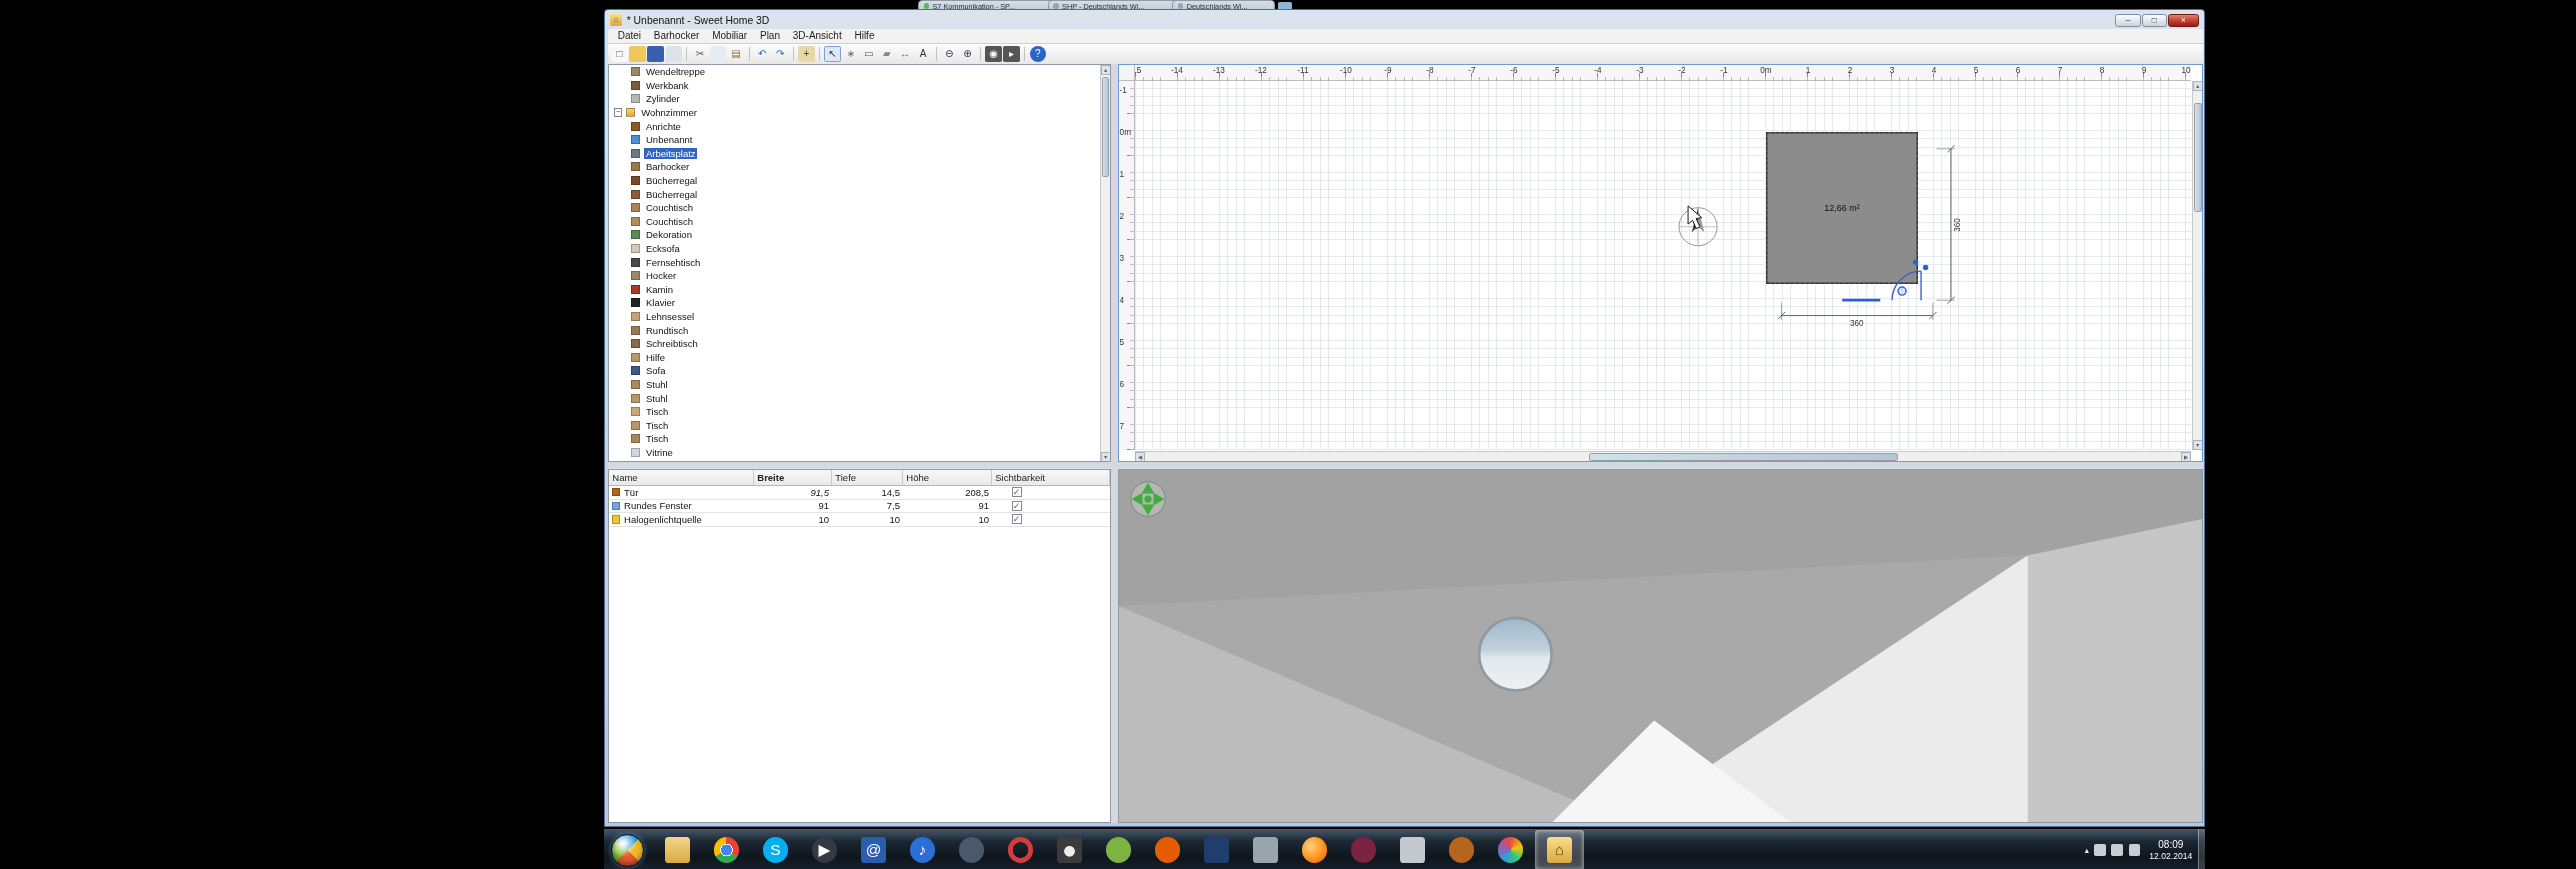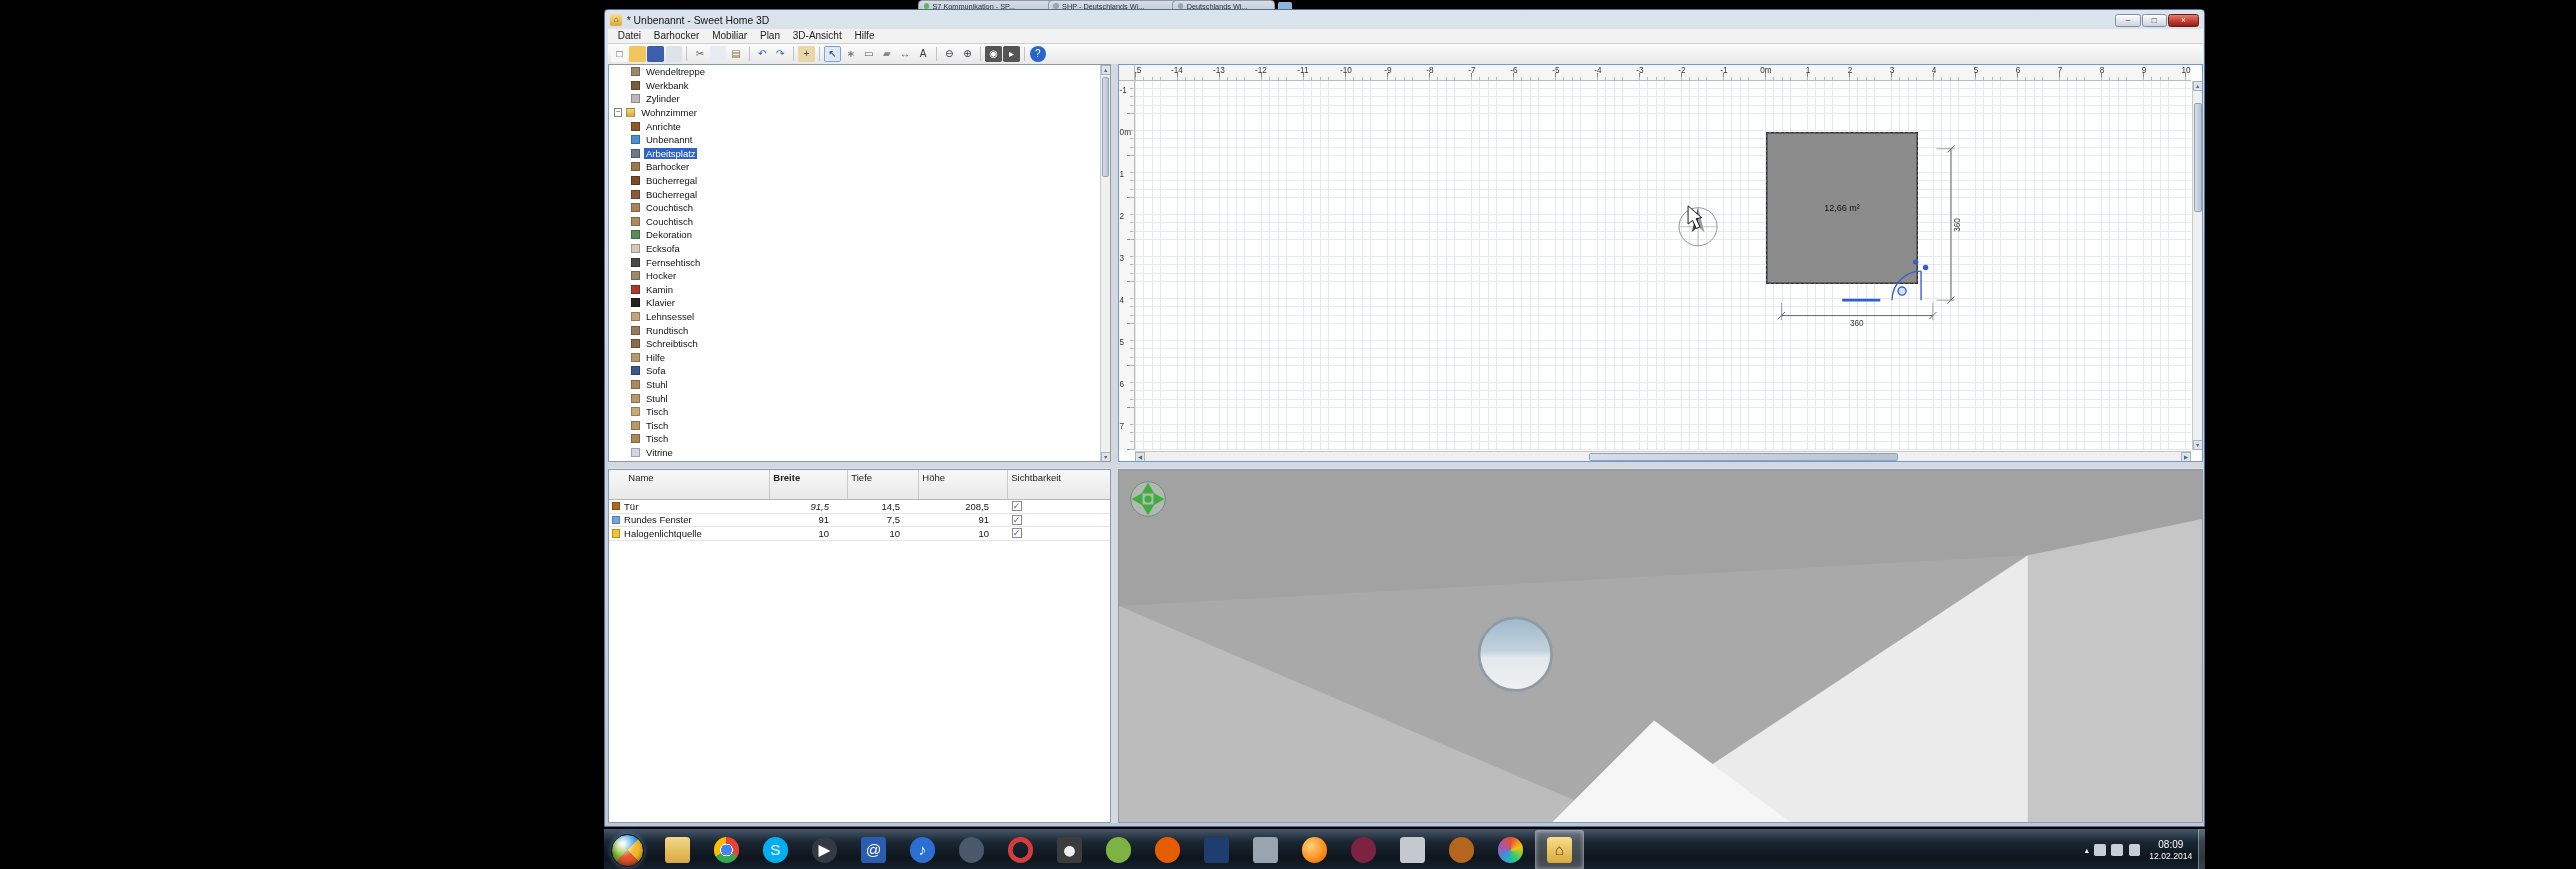--- a/index.html
+++ b/index.html
@@ -43,21 +43,21 @@
   .vsb{position:absolute;right:0;top:0;width:10px;height:397px;background:#f0f0f0;border-left:0.9px solid #c8c8c8;}
   .sb-btn{position:absolute;width:10px;height:10px;background:#dfe4ea;border:0.9px solid #aab4c0;font-size:5.4px;text-align:center;line-height:8.2px;color:#5a6876;}
   .sb-thumb{position:absolute;background:linear-gradient(90deg,#d6dee8,#b7c4d2);border:0.9px solid #92a2b4;border-radius:1.8px;}
 
   .hsplit{position:absolute;left:0;top:398px;width:503px;height:6.4px;background:#d4d9df;}
   .vsplit{position:absolute;left:503px;top:0;width:7.3px;height:759px;background:#d4d9df;}
   .hsplit2{position:absolute;left:510px;top:398px;width:1085px;height:6.4px;background:#d4d9df;}
 
   
   .ftable{left:0;top:405px;width:503px;height:354px;overflow:hidden;}
-  .thead{display:flex;height:30px;background:linear-gradient(#f8f8f8,#e9e9e9);border-bottom:0.9px solid #b8b8b8;padding-left:16px;}
+  .thead{display:flex;height:16px;background:linear-gradient(#f8f8f8,#e9e9e9);border-bottom:0.9px solid #b8b8b8;}
   .th{font-size:9.5px;color:#222;padding:1.8px 0 0 3.6px;border-right:0.9px solid #c9c9c9;overflow:hidden;white-space:nowrap;flex:none;}
   .tr{display:flex;height:13.6px;border-bottom:0.9px solid #e4e4e4;background:#fff;}
   .td{font-size:9.5px;color:#111;padding:0 2.7px 0 3.6px;overflow:hidden;white-space:nowrap;display:flex;align-items:center;flex:none;}
   .td.num{justify-content:flex-end;}
   .fticon{width:8.2px;height:8.2px;margin-right:3.6px;border:0.9px solid rgba(0,0,0,.25);flex:none;}
   .chk{width:10px;height:10px;border:0.9px solid #8a8a8a;background:#fff;font-size:9px;line-height:9px;text-align:center;color:#2a66c8;margin-left:16.3px;}
 
   
   .plan{left:510px;top:0;width:1085px;height:398px;border:0.9px solid #6f9bd1;background:#fff;overflow:hidden;}
   .ruler-corner{position:absolute;left:0;top:0;width:16.3px;height:16.3px;background:#f4f4f4;border-right:0.9px solid #bbb;border-bottom:0.9px solid #bbb;}

